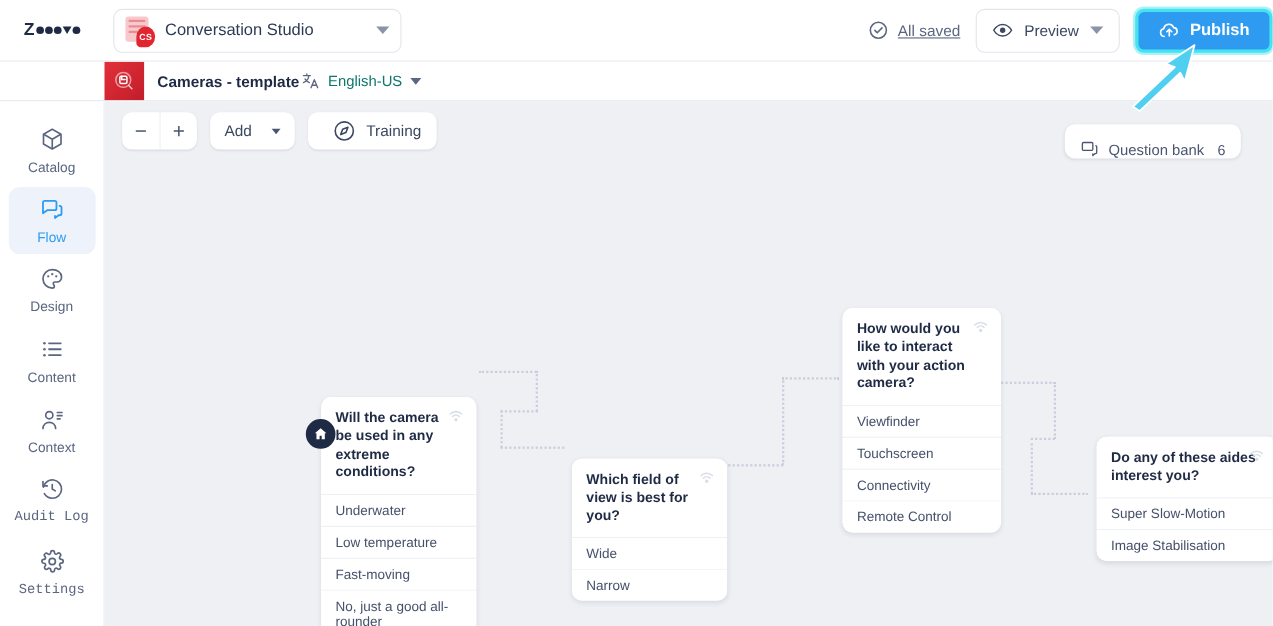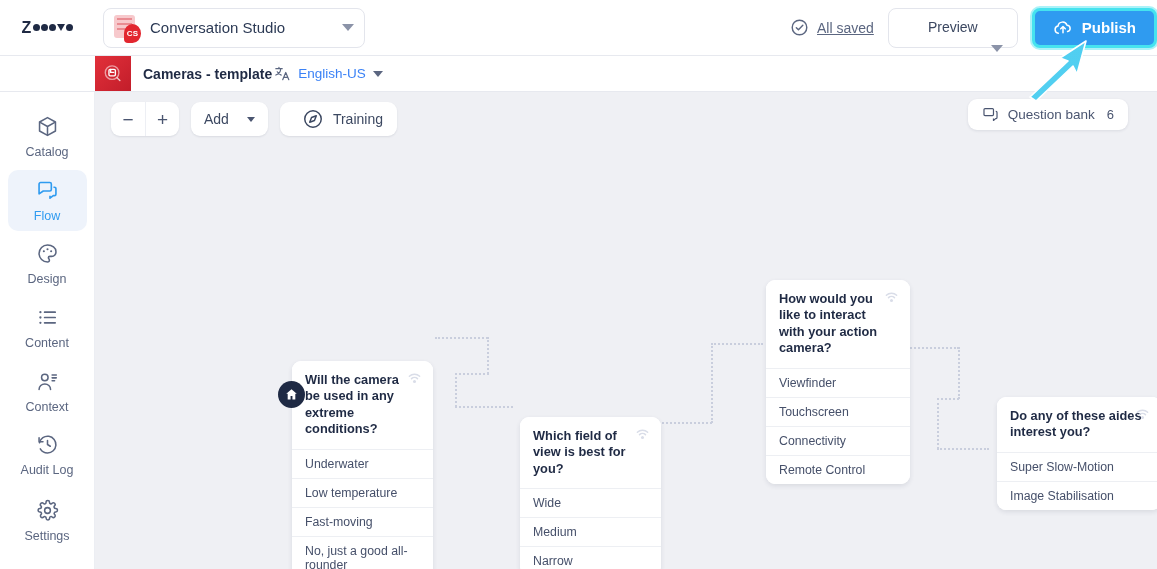--- a/index.html
+++ b/index.html
@@ -64,21 +64,21 @@
   .chev.thin { border-left-width: 6px; border-right-width: 6px; border-top: 7px solid #8b93a8; }
 
   .topright { margin-left: auto; display: flex; align-items: center; gap: 14px; padding-right: 0; }
   .allsaved { display: flex; align-items: center; gap: 8px; cursor: pointer; }
   .allsaved .lbl { font-size: 14px; color: #5b6680; text-decoration: underline; }
 
   .previewbtn {
     display: flex; align-items: center; gap: 10px;
     height: 40px; padding: 0 14px;
     border: 1px solid #e3e5ec; border-radius: 8px; background: #fff;
-    font-size: 14px; color: #3c4861; cursor: pointer; min-width: 130px; flex-direction: column;
+    font-size: 14px; color: #3c4861; cursor: pointer; min-width: 130px;
   }
   .previewbtn .chev { margin-left: auto; }
 
   .publish-wrap { position: relative; }
   .publishbtn {
     display: flex; align-items: center; gap: 9px;
     height: 40px; padding: 0 18px;
     border-radius: 8px; background: #2f9bf0; color: #fff;
     font-size: 15px; font-weight: 600; cursor: pointer;
     border: 3px solid #45e3ef;
@@ -92,21 +92,21 @@
   }
   .crumbbar .spacer { width: 95px; flex: 0 0 95px; }
   .projicon {
     width: 36px; flex: 0 0 36px; background: linear-gradient(135deg,#e2303a 0%,#c21d2a 100%);
     display: flex; align-items: center; justify-content: center;
   }
   .projicon svg { display: block; }
   .crumbtext { display: flex; align-items: center; gap: 2px; padding-left: 12px; }
   .projname { font-size: 14px; font-weight: 700; color: #1f2a44; }
   .langsel { display: flex; align-items: center; gap: 7px; cursor: pointer; }
-  .langsel .lbl { font-size: 13.5px; color: #3b82f6; }
+  .langsel .lbl { font-size: 13.5px; color: #0f766e; }
   .caret { width: 0; height: 0; border-left: 5px solid transparent; border-right: 5px solid transparent; border-top: 6px solid #5b6680; }
 
   
   .body { flex: 1; display: flex; min-height: 0; }
 
   
   .sidebar {
     width: 95px; flex: 0 0 95px; background: #fff;
     border-right: 1px solid #eceef3;
     display: flex; flex-direction: column; align-items: center;
@@ -114,21 +114,21 @@
   }
   .navitem {
     width: 79px; height: 66px; border-radius: 10px;
     display: flex; flex-direction: column; align-items: center; justify-content: center;
     gap: 7px; cursor: pointer; color: #5b6680; margin-bottom: 2px;
   }
   .navitem .nlbl { font-size: 12.5px; }
   .navitem.active { background: #eef3fb; color: #2f9bf0; }
   .navitem.active svg { stroke: #2f9bf0; }
   .navspacer { flex: 1; }
-  .navbottom { margin-bottom: 4px; }
+  .navbottom { margin-bottom: 4px; font-family: Liberation Mono, monospace; }
 
   
   .canvas { flex: 1; position: relative; background: #eff0f4; overflow: hidden; }
 
   .canvastools {
     position: absolute; left: 16px; top: 10px; display: flex; gap: 12px; z-index: 10;
   }
   .zoomgrp {
     display: flex; background: #fff; border-radius: 9px; height: 34px;
     box-shadow: 0 1px 2px rgba(30,40,70,.10);
@@ -144,22 +144,22 @@
     box-shadow: 0 1px 2px rgba(30,40,70,.10); font-size: 14px; color: #3c4861;
   }
   .addbtn .caret { border-top-color: #4a5570; border-left-width: 4px; border-right-width: 4px; border-top-width: 5px; }
   .trainbtn {
     display: flex; align-items: center; gap: 9px; background: #fff; border-radius: 9px;
     height: 34px; padding: 0 14px 0 22px; cursor: pointer;
     box-shadow: 0 1px 2px rgba(30,40,70,.10); font-size: 14px; color: #3c4861;
   }
 
   .qbank {
-    position: absolute; right: 29px; top: 7px; z-index: 10;
-    display: flex; align-items: center; gap: 9px;
+    position: absolute; right: 29px; top: 21px; z-index: 10;
+    display: flex; align-items: flex-end; gap: 9px;
     background: #fff; border-radius: 9px; height: 31px; padding: 0 14px;
     box-shadow: 0 1px 3px rgba(30,40,70,.10);
     font-size: 13.5px; color: #4a5570; cursor: pointer;
   }
   .qbank .cnt { font-size: 13px; color: #4a5570; margin-left: 3px; }
 
   
   .node {
     position: absolute; background: #fff; border-radius: 9px;
     box-shadow: 0 2px 5px rgba(35,45,75,.11);
@@ -420,21 +420,20 @@
           <span>Which field of view is best for you?</span>
           <span class="sig">
             <svg width="19" height="19" viewBox="0 0 24 24" fill="none" stroke="#d9dde8" stroke-width="1.8">
               <circle cx="12" cy="14.5" r="1.9" fill="#d9dde8" stroke="none"></circle>
               <path d="M8.2 10.9a5.4 5.4 0 017.6 0" stroke-linecap="round"></path>
               <path d="M5.5 8a9.2 9.2 0 0113 0" stroke-linecap="round"></path>
             </svg>
           </span>
         </div>
         <div class="opt">Wide</div>
-        <div class="opt">Medium</div>
         <div class="opt">Narrow</div>
       </div>
 
       <div class="node" style="left:671px; top:188px; width:144px;">
         <div class="nhead">
           <span>How would you like to interact with your action camera?</span>
           <span class="sig">
             <svg width="19" height="19" viewBox="0 0 24 24" fill="none" stroke="#d9dde8" stroke-width="1.8">
               <circle cx="12" cy="14.5" r="1.9" fill="#d9dde8" stroke="none"></circle>
               <path d="M8.2 10.9a5.4 5.4 0 017.6 0" stroke-linecap="round"></path>

